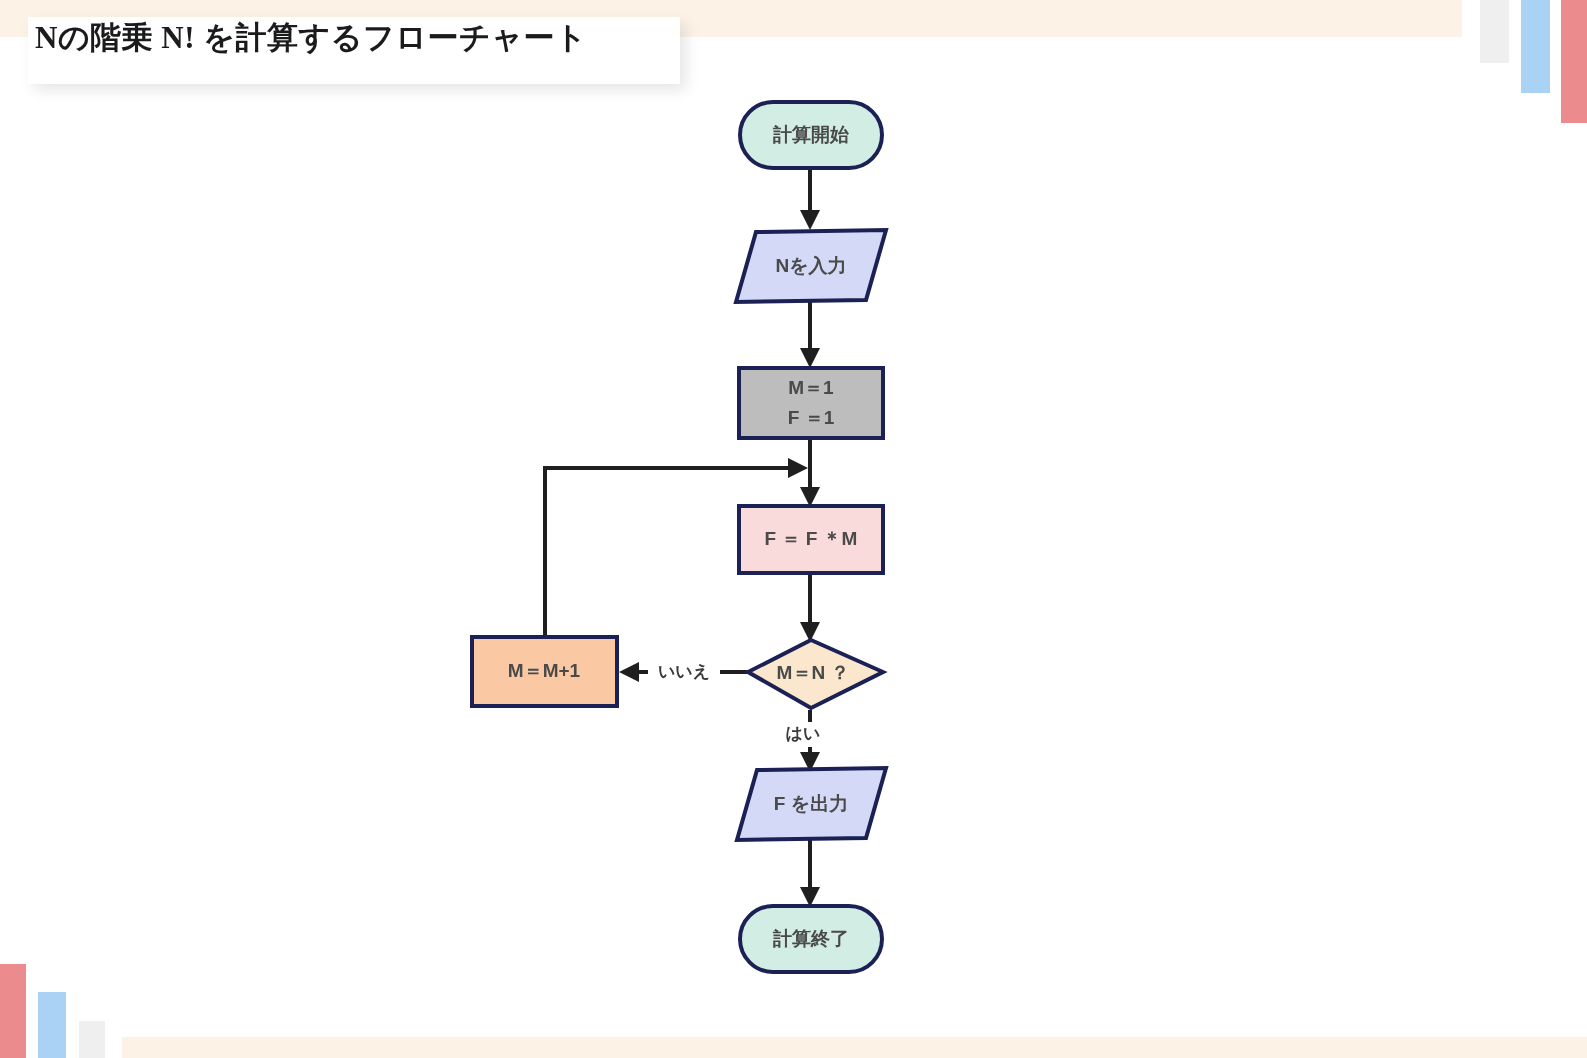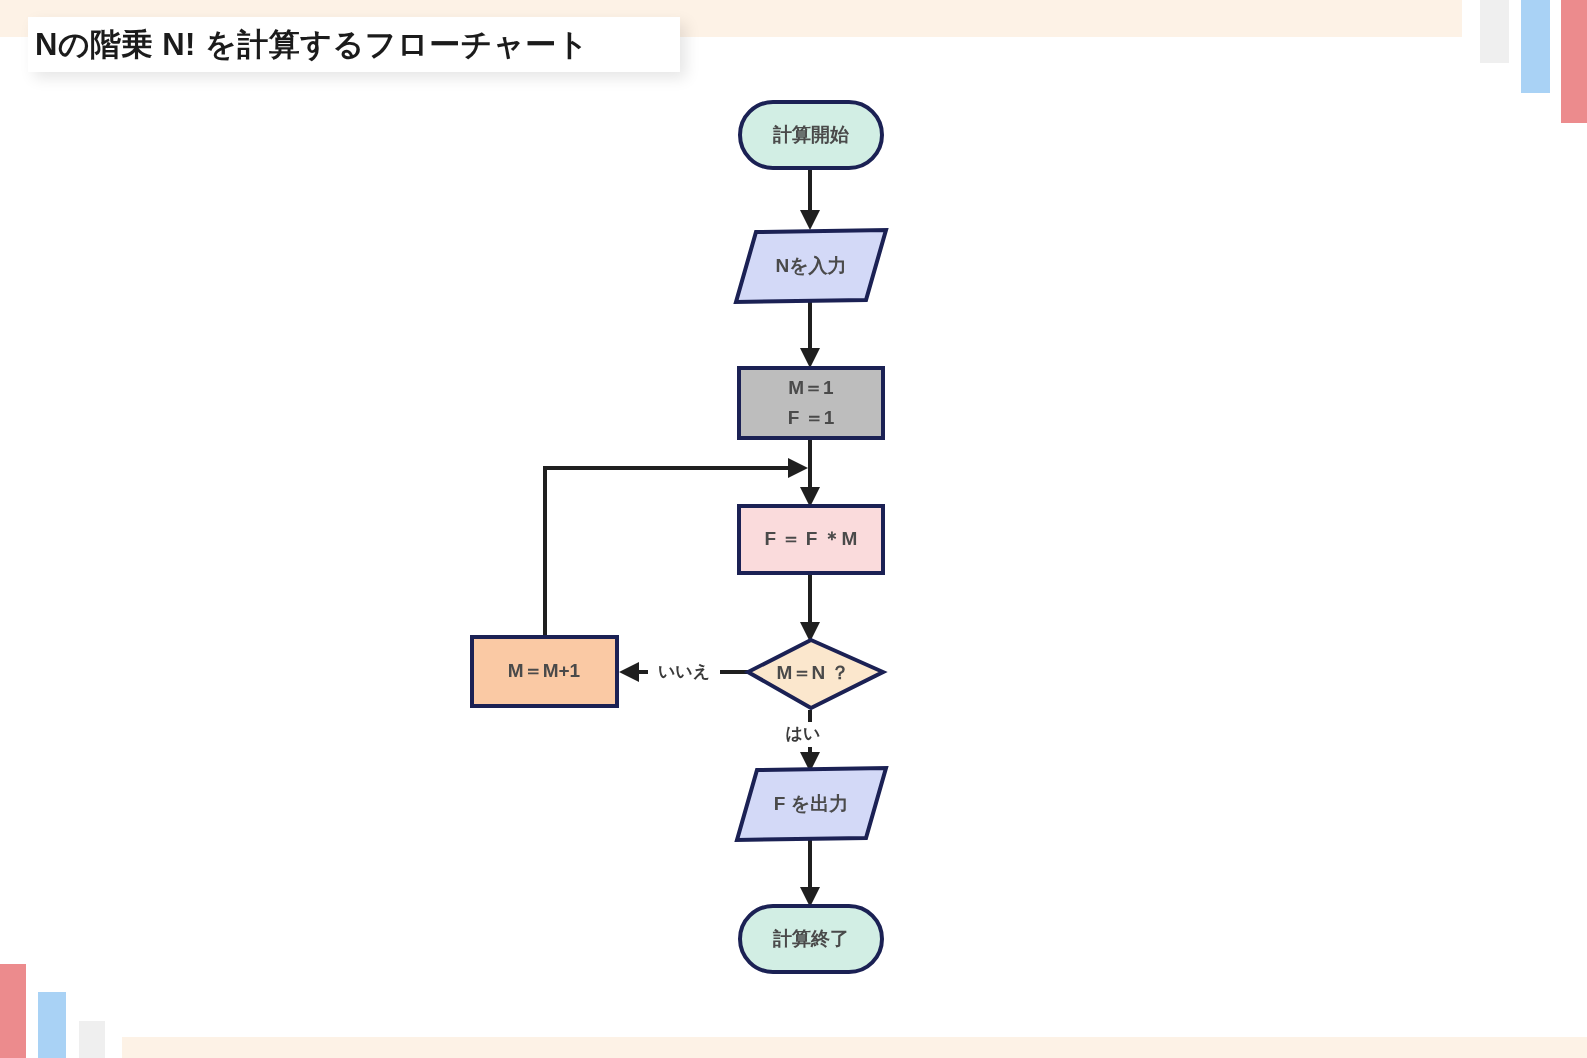--- a/index.html
+++ b/index.html
@@ -30,27 +30,27 @@
   .bar-tr-blue  { left: 1521px; top: 0;    width: 29px; height: 93px;  background: #a9d2f5; }
   .bar-tr-red   { left: 1561px; top: 0;    width: 29px; height: 123px; background: #ec8b8d; }
   .bar-bl-red   { left: 0px;    top: 964px;  width: 26px; height: 94px; background: #ec8b8d; }
   .bar-bl-blue  { left: 38px;   top: 992px;  width: 28px; height: 66px; background: #a9d2f5; }
   .bar-bl-gray  { left: 79px;   top: 1021px; width: 26px; height: 37px; background: #efefef; }
 
   
   .title-box {
     position: absolute;
     left: 28px; top: 17px;
-    width: 652px; height: 55px;
+    width: 652px; height: 67px;
     background: #ffffff;
     box-shadow: 6px 6px 14px rgba(0,0,0,0.10);
     display: flex;
-    align-items: center;
     padding-left: 7px;
     box-sizing: border-box;
+    font-family: Liberation Serif, serif;
   }
   .title-text {
     font-size: 31px;
     font-weight: bold;
     color: #1b1b1b;
     letter-spacing: 0.5px;
     white-space: nowrap;
   }
 
   

